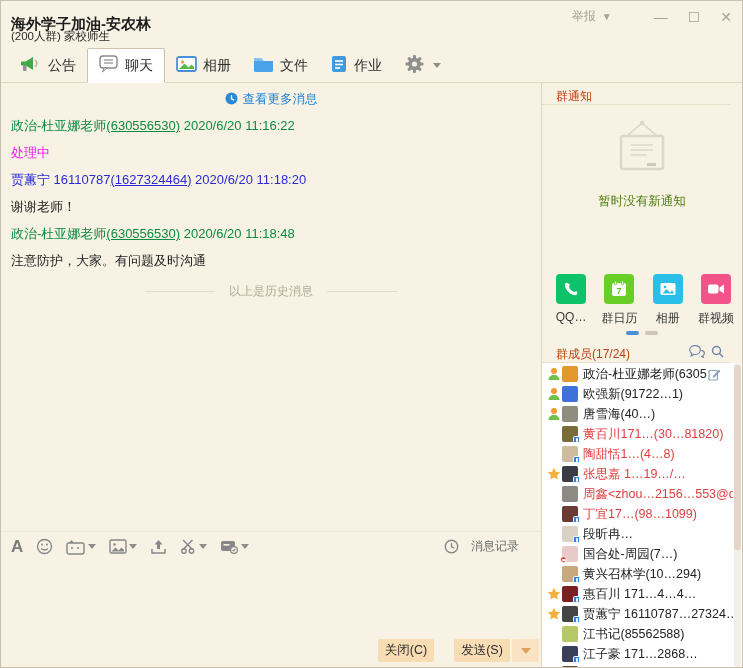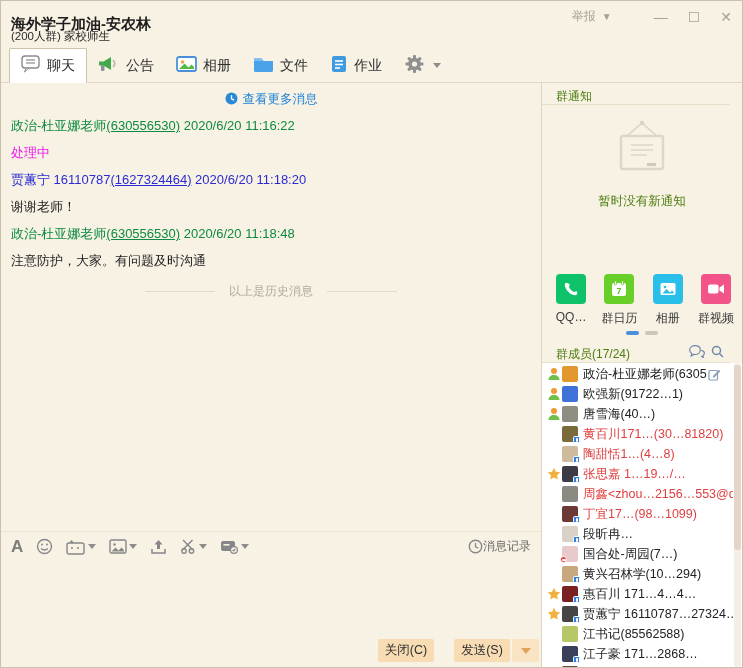--- a/index.html
+++ b/index.html
@@ -28,33 +28,33 @@
   .msg-name{margin:9px 0 0 10px;font-size:13px;}
   .msg-name .uin{text-decoration:underline;}
   .msg-body{margin:9px 0 0 10px;font-size:13px;color:#1d1d1d;}
   .divider{margin-top:13px;display:flex;align-items:center;justify-content:center;gap:14px;color:#b3ab99;font-size:12px;}
   .divider .line{width:70px;height:1px;background:#e2dac6;}
   
   .toolbar{position:absolute;left:0;top:448px;right:0;height:30px;display:flex;align-items:center;
     padding:0 10px;box-sizing:border-box;border-top:1px solid #eee6d2;}
   .tbgrp{display:flex;align-items:center;margin-right:13px;}
   .tb-a{font-size:17px;color:#7d7d7b;font-weight:bold;line-height:17px;}
-  .tb-right{margin-left:auto;display:flex;align-items:center;gap:0;color:#6b6b69;font-size:12px;}
+  .tb-right{margin-left:auto;display:flex;align-items:center;gap:12px;color:#6b6b69;font-size:12px;}
   
   .btnrow{position:absolute;right:2px;bottom:5px;display:flex;align-items:center;}
   .btn{height:23px;min-width:56px;background:#f7dcb4;border:none;border-radius:2px;
     font-size:12.5px;color:#2f2f2f;display:flex;align-items:center;justify-content:center;
     font-family:inherit;cursor:pointer;padding:0 0;}
   .btn.close{margin-right:20px;}
   .send-arrow{width:27px;height:23px;background:#f9e3c3;border-radius:2px;margin-left:2px;
     display:flex;align-items:center;justify-content:center;cursor:pointer;}
   .send-arrow i{width:0;height:0;border-left:5px solid transparent;border-right:5px solid transparent;border-top:6px solid #dfa258;}
   
   .rightpanel{position:absolute;left:540px;top:82px;right:0;bottom:0;border-left:1px solid #ddd5c0;box-sizing:border-box;}
-  .sec-header{position:absolute;left:0;right:12px;height:22px;padding:5px 4px 0 14px;font-size:12px;color:#4d7c0f;
+  .sec-header{position:absolute;left:0;right:12px;height:22px;padding:5px 4px 0 14px;font-size:12px;color:#c2410c;
     box-sizing:border-box;border-bottom:1px solid #e8e0cb;}
   .notice-header{top:0;}
   .notice-body{position:absolute;top:22px;left:0;right:0;height:140px;text-align:center;}
   .notice-body svg{margin-top:14px;}
   .notice-empty{margin-top:10px;font-size:12.5px;color:#4d7c0f;}
   .apps-header{top:162px;}
   .apps-body{position:absolute;top:184px;left:0;right:0;height:74px;}
   .apps-row{display:flex;padding:7px 2px 0 5px;}
   .app{width:49px;display:flex;flex-direction:column;align-items:center;cursor:pointer;}
   .app-icon{width:30px;height:30px;border-radius:4px;display:flex;align-items:center;justify-content:center;}
@@ -90,36 +90,36 @@
   <div class="subtitle">(200人群) 家校师生</div>
   <div class="win-ctrl">
     <span class="report">举报</span>
     <span class="drop">▼</span>
     <span class="wbtn">—</span>
     <span class="wbtn">☐</span>
     <span class="wbtn">✕</span>
   </div>
 
   <div class="tabbar">
+    <div class="tab">
+      <span><svg width="22" height="18" viewBox="0 0 22 18">
+            <path d="M1 6.5h4.5L13 2v13L5.5 10.5H1z" fill="#41ab4c"></path>
+            <rect x="3" y="10" width="3.5" height="6" rx="1" fill="#8f9094"></rect>
+            <path d="M15 5q3.5 3.5 0 7" stroke="#b9b4a6" fill="none" stroke-width="1.5"></path>
+          </svg></span>
+      <span>公告</span>
+    </div>
     <div class="tab active">
       <span><svg width="20" height="18" viewBox="0 0 20 18">
             <rect x="1" y="1" width="17" height="12" rx="3" fill="#fff" stroke="#8a8a88" stroke-width="1.4"></rect>
             <path d="M5 13l-1.5 4 4.5-4z" fill="#fff" stroke="#8a8a88" stroke-width="1"></path>
             <line x1="5" y1="5" x2="14" y2="5" stroke="#8a8a88" stroke-width="1.2"></line>
             <line x1="5" y1="8" x2="14" y2="8" stroke="#8a8a88" stroke-width="1.2"></line>
           </svg></span>
       <span>聊天</span>
-    </div>
-    <div class="tab">
-      <span><svg width="22" height="18" viewBox="0 0 22 18">
-            <path d="M1 6.5h4.5L13 2v13L5.5 10.5H1z" fill="#41ab4c"></path>
-            <rect x="3" y="10" width="3.5" height="6" rx="1" fill="#8f9094"></rect>
-            <path d="M15 5q3.5 3.5 0 7" stroke="#b9b4a6" fill="none" stroke-width="1.5"></path>
-          </svg></span>
-      <span>公告</span>
     </div>
     <div class="tab">
       <span><svg width="21" height="18" viewBox="0 0 21 18">
             <rect x="1" y="2" width="19" height="14" rx="2" fill="#fff" stroke="#4a90d9" stroke-width="1.8"></rect>
             <circle cx="6.5" cy="7" r="1.7" fill="#f0a23c"></circle>
             <path d="M3 14l5.5-5.5 4 4 3-3 2.5 2.5v2z" fill="#57b947"></path>
           </svg></span>
       <span>相册</span>
     </div>
     <div class="tab">

